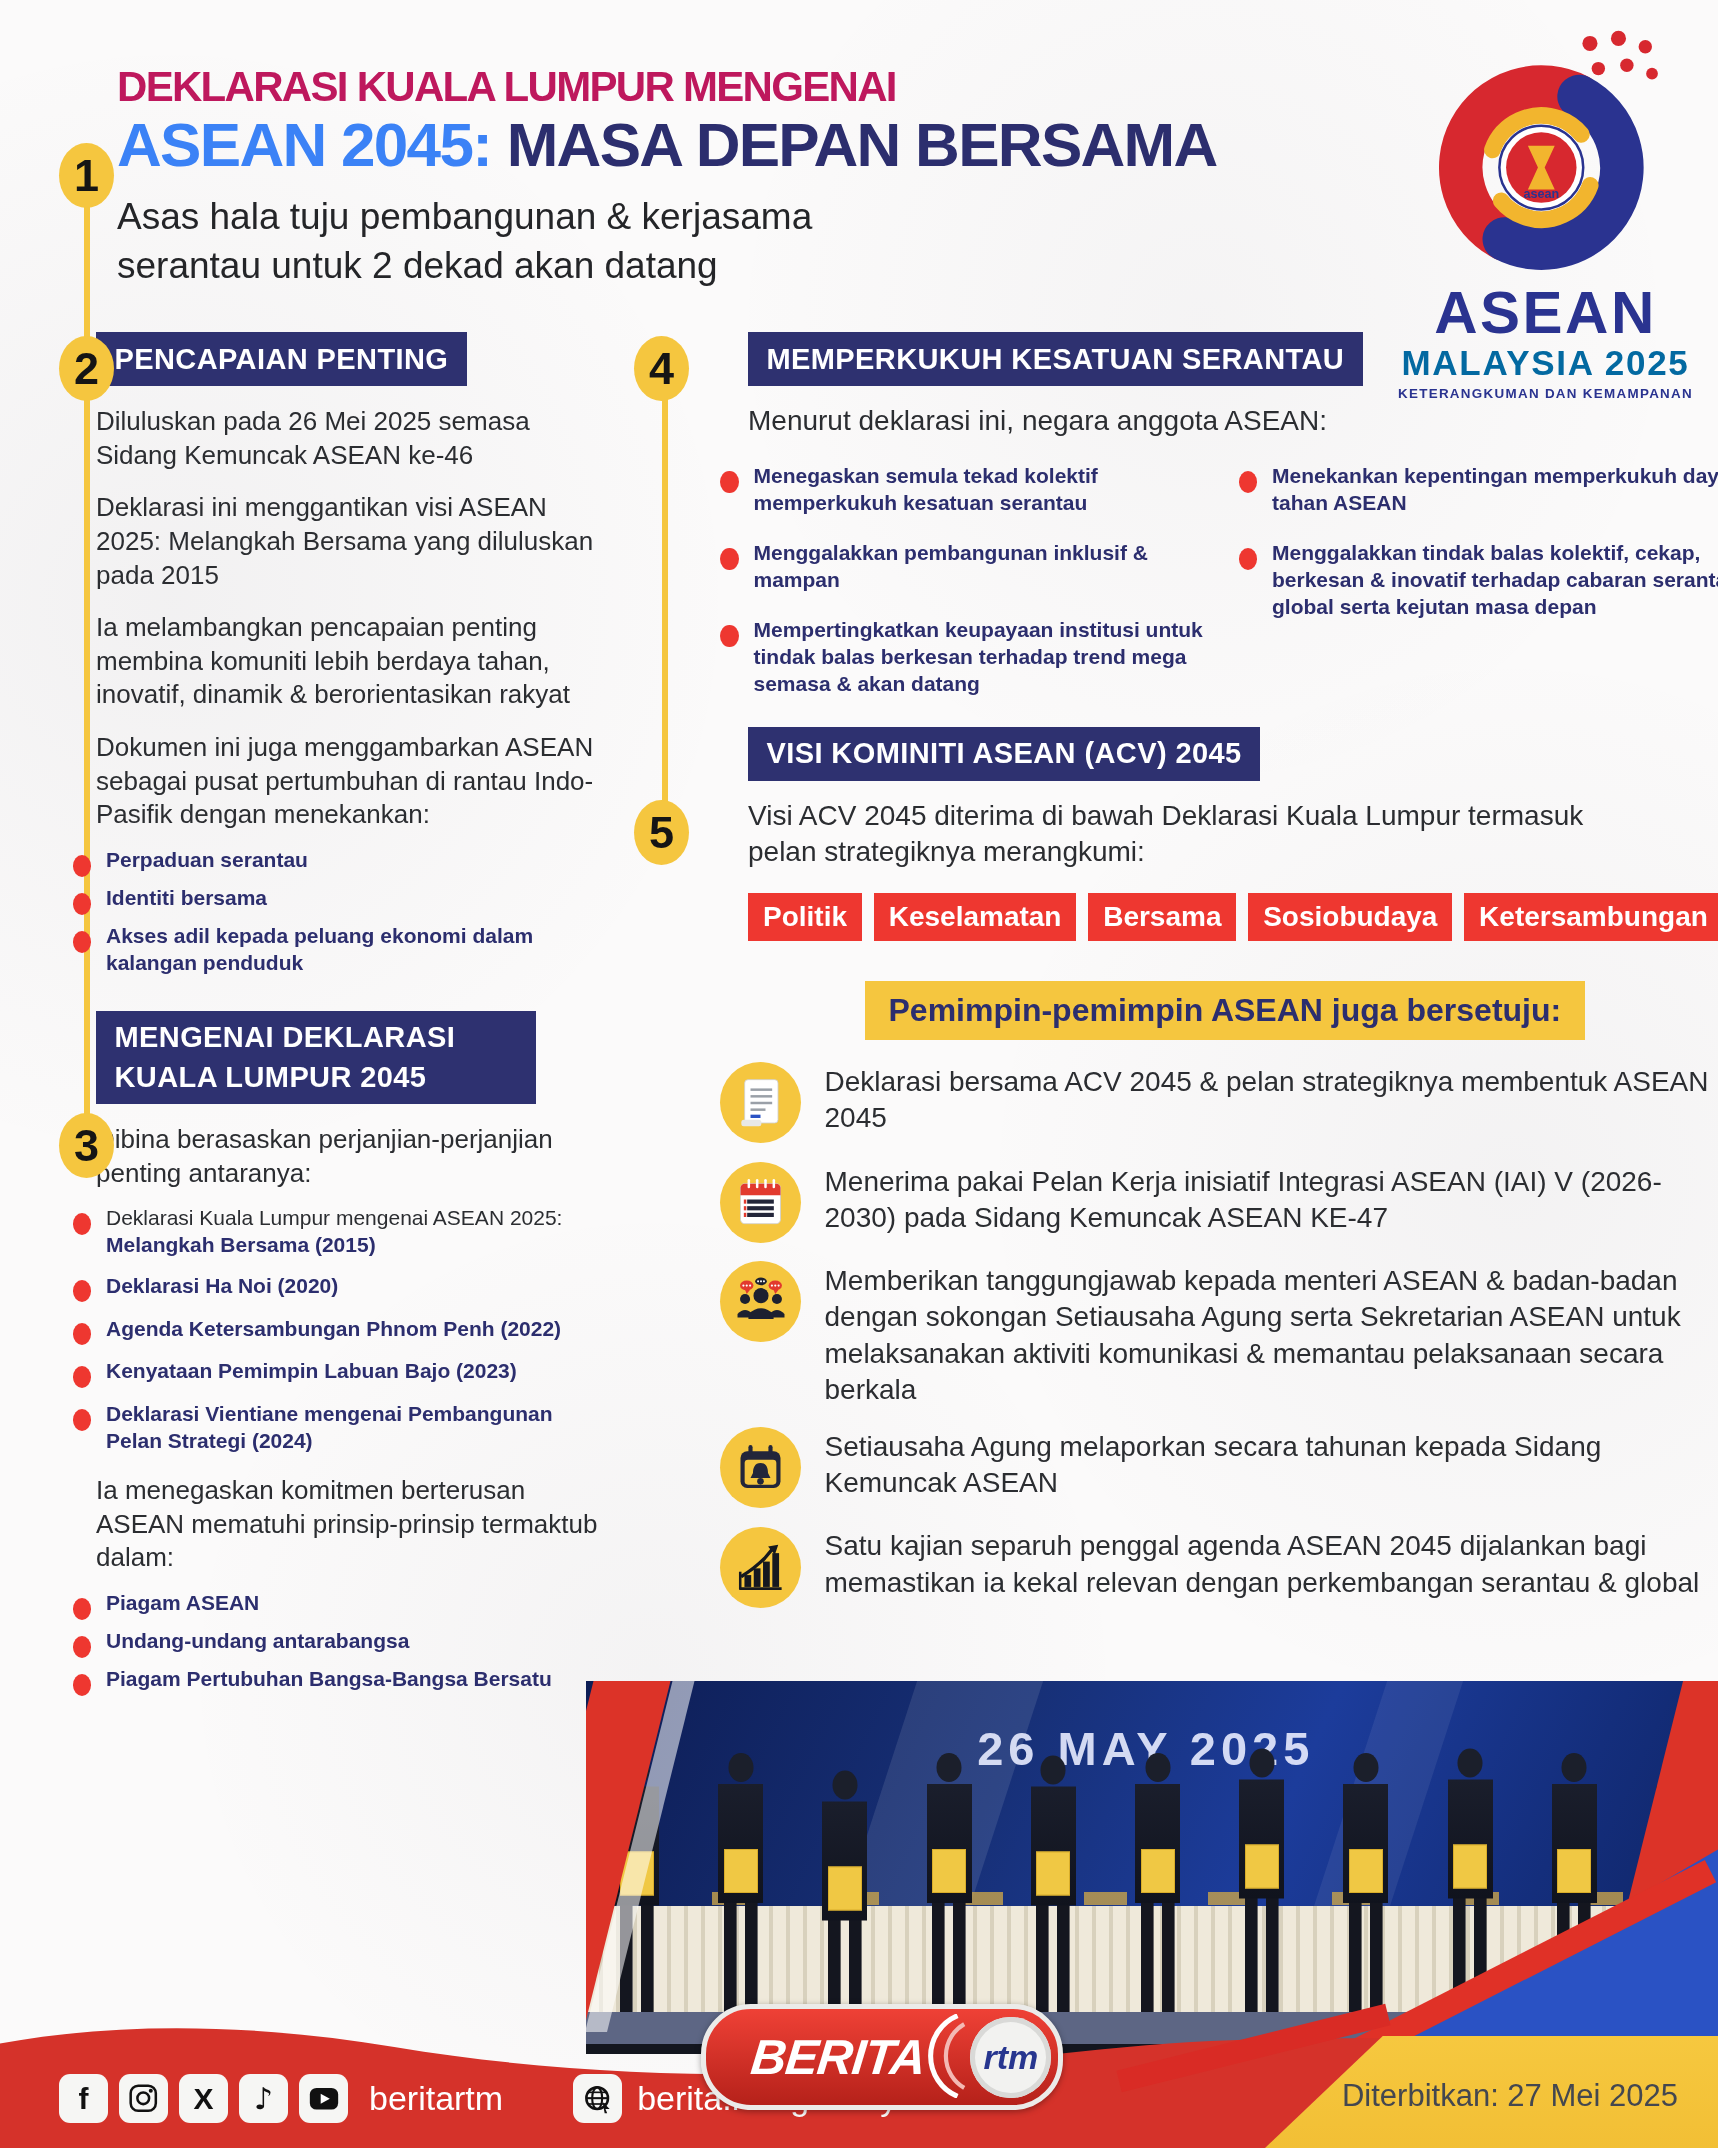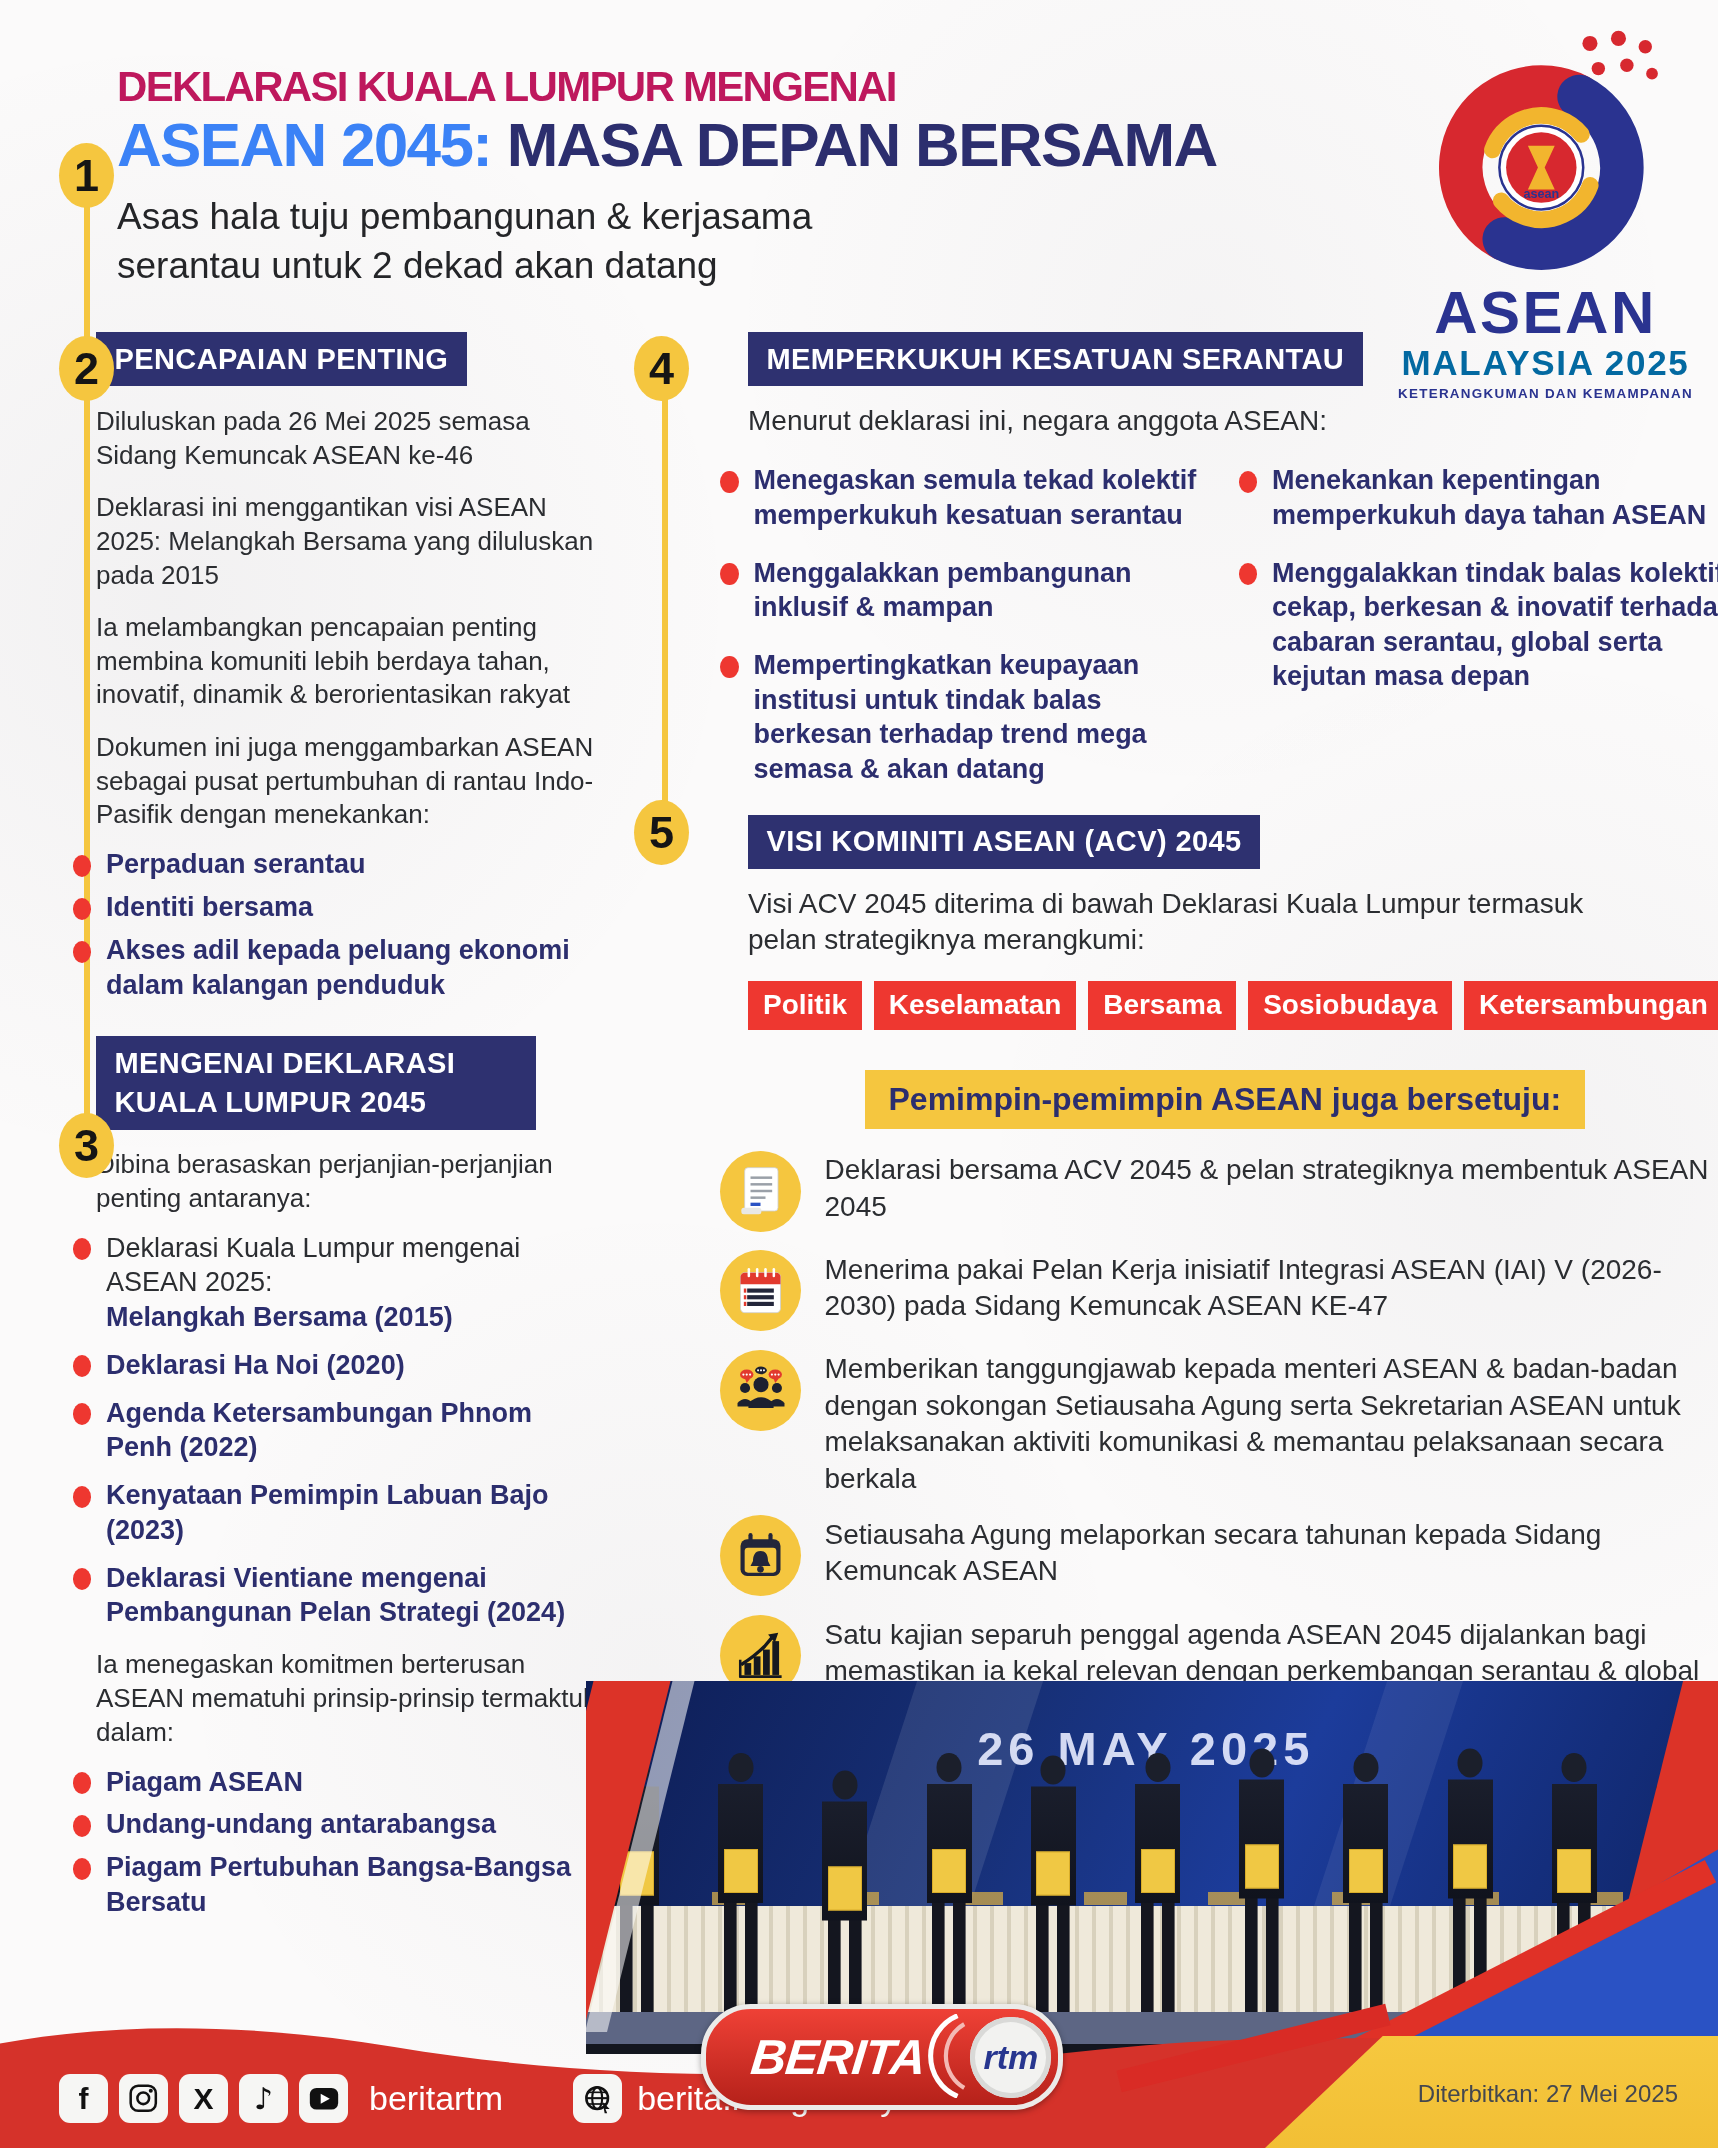--- a/index.html
+++ b/index.html
@@ -31,21 +31,21 @@
   .alogo .l3{font-size:13.4px;font-weight:bold;color:#2A3390;letter-spacing:1.3px;line-height:1.6;}
 
   
   .col-left{position:absolute;left:96px;top:332px;width:503px;z-index:1;}
   .hdr{display:inline-block;background:#2E3170;color:#fff;font-weight:bold;font-size:29px;
        letter-spacing:0.4px;padding:7.6px 18.5px;line-height:1.35;}
   .col-left p{margin:18.5px 0 0 0;font-size:26px;line-height:1.3;}
   .blist{margin-top:15px;}
   .brow{display:flex;gap:15px;margin:8.4px 0 0 -23.5px;}
   .bdot{flex:none;width:18.5px;height:22px;border-radius:50%;background:#EE3730;margin-top:7.6px;}
-  .btxt{font-size:27px;font-weight:bold;color:#2C2E6E;line-height:1.28;}
+  .btxt{font-size:21px;font-weight:bold;color:#2C2E6E;line-height:1.28;}
   .btxt .plain{font-weight:normal;color:#2b2d31;}
   .btxt .boldline{display:block;}
 
   
   .col-mid{position:absolute;left:720px;top:332px;width:1037px;z-index:1;}
   .col-mid .pad{margin-left:28px;}
   .intro{font-size:28px;line-height:1.3;margin-top:17px;}
   .twocol{display:flex;gap:22px;margin-top:15px;}
   .tcol{display:flex;flex-direction:column;gap:15px;}
   .tcol.a{width:497px;} .tcol.b{width:519px;}
@@ -95,21 +95,21 @@
   .stripeR{position:absolute;right:-13.4px;bottom:81px;width:394px;height:25px;background:#e03127;transform:rotate(-27deg);}
 
   
   .footer{position:absolute;left:0;top:2015px;width:1718px;height:133px;z-index:3;}
   .footer svg.wave{position:absolute;left:0;top:0;width:1718px;height:133px;}
   .wedge{position:absolute;right:0;bottom:0;width:453px;height:112px;z-index:4;
     background:linear-gradient(180deg,#F6C83F,#F2BF35);
     clip-path:polygon(26% 0,100% 0,100% 100%,0 100%);}
   .wedge-stripe{position:absolute;right:326px;bottom:89px;width:277px;height:22px;background:#d92b25;
     transform:rotate(-14deg);z-index:4;}
-  .pubtxt{position:absolute;right:40px;bottom:40px;font-size:24px;color:#44474f;z-index:5;}
+  .pubtxt{position:absolute;right:40px;bottom:34px;font-size:31px;color:#44474f;z-index:5;}
   .socialrow{position:absolute;left:59px;top:2074px;display:flex;align-items:center;gap:11px;z-index:5;}
   .tile{width:49px;height:49px;border-radius:11px;background:#f6f6f4;display:flex;align-items:center;
         justify-content:center;font-weight:bold;font-size:30px;color:#111;}
   .tile .mus{font-family:"DejaVu Sans", sans-serif;}
   .handle{margin-left:10px;font-size:34px;color:#fff;}
   .sitewrap{display:flex;align-items:center;gap:15px;margin-left:59px;}
   .sitetxt{font-size:34px;color:#fff;}
 
   
   .berita{position:absolute;left:701px;top:2004px;width:352px;height:96px;z-index:6;

